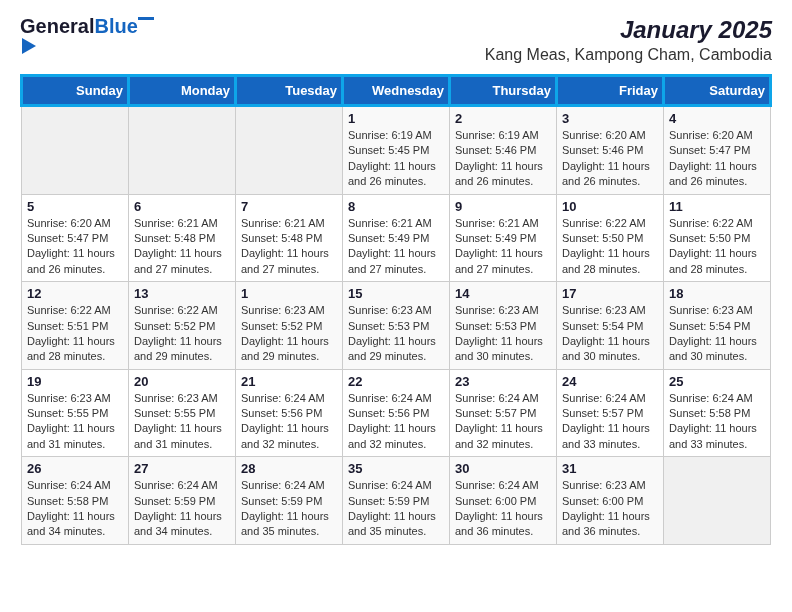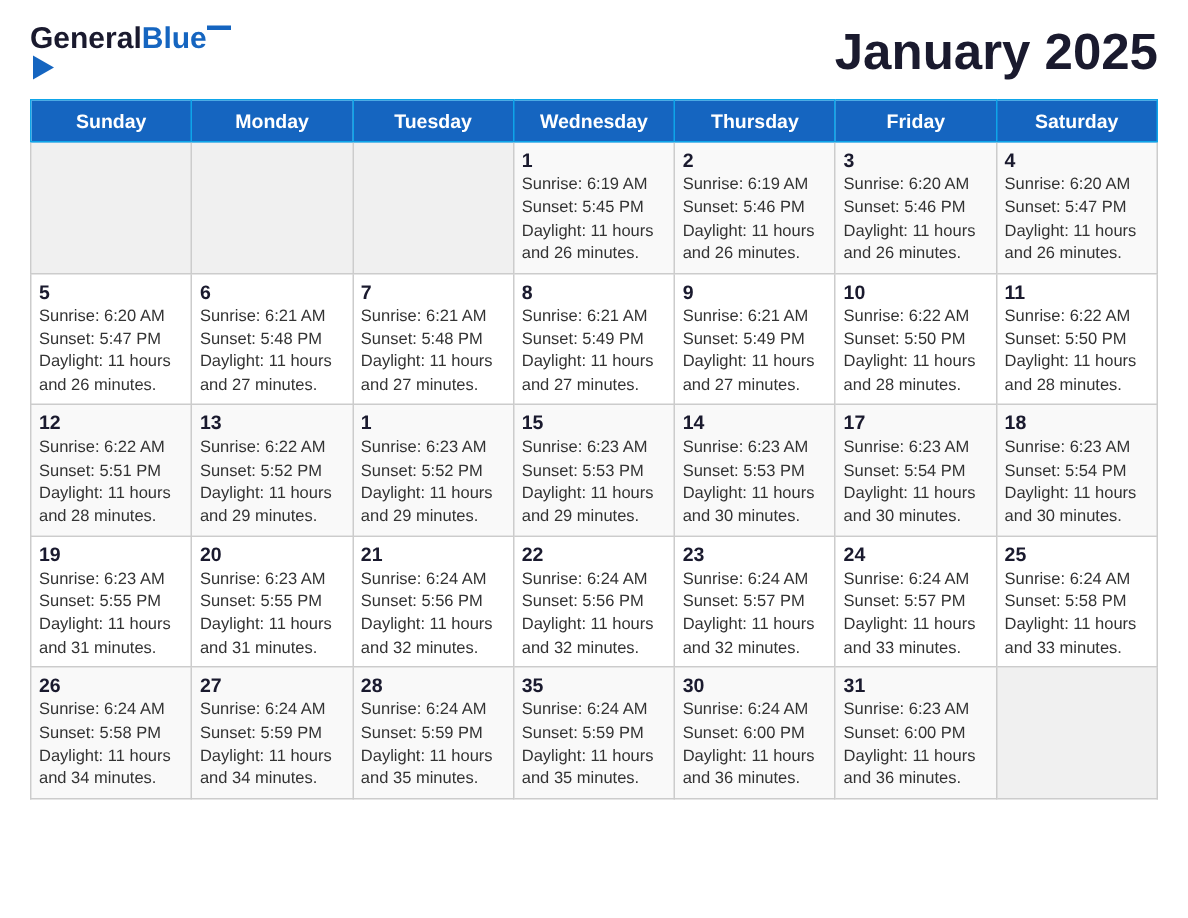--- a/index.html
+++ b/index.html
@@ -18,42 +18,43 @@
     }
     .logo {
       display: flex;
       flex-direction: row;
       align-items: flex-start;
     }
     .title-area {
       text-align: right;
     }
     .month-title {
-      font-size: 34px;
+      font-size: 24px;
       font-weight: bold;
       color: #1a1a2e;
+      font-style: italic;
     }
     .location-title {
       font-size: 16px;
       color: #333;
       margin-top: 2px;
     }
     .calendar-table {
       width: 100%;
       border-collapse: collapse;
       font-size: 11px;
     }
     .calendar-table thead tr th {
       background: #1565c0;
       color: #fff;
       padding: 6px 4px;
-      text-align: center;
+      text-align: right;
       font-size: 13px;
       font-weight: bold;
-      border: 1px solid #0ea5e9;
+      border: 3px solid #0ea5e9;
     }
     .calendar-table tbody tr td {
       border: 1px solid #ccc;
       vertical-align: top;
       padding: 4px 5px;
       width: calc(100% / 7);
       min-height: 80px;
       height: 80px;
       background: #fff;
     }
@@ -107,20 +108,21 @@
   <div class="logo">
     <div class="logo-wrapper">
       <div style="font-size:20px;font-weight:bold;color:#1a1a2e;line-height:1;">
         <span>General</span><span style="color:#1565c0;font-size:20px;font-weight:bold;">Blue</span><span class="logo-arrow"></span>
       </div>
     </div>
     <div class="logo-underline"></div>
   </div>
   <div class="title-area">
     <div class="month-title">January 2025</div>
+    <div class="location-title">Kang Meas, Kampong Cham, Cambodia</div>
   </div>
 </div>
 
 <table class="calendar-table">
   <thead>
     <tr>
     <th>Sunday</th>
         <th>Monday</th>
         <th>Tuesday</th>
         <th>Wednesday</th>

